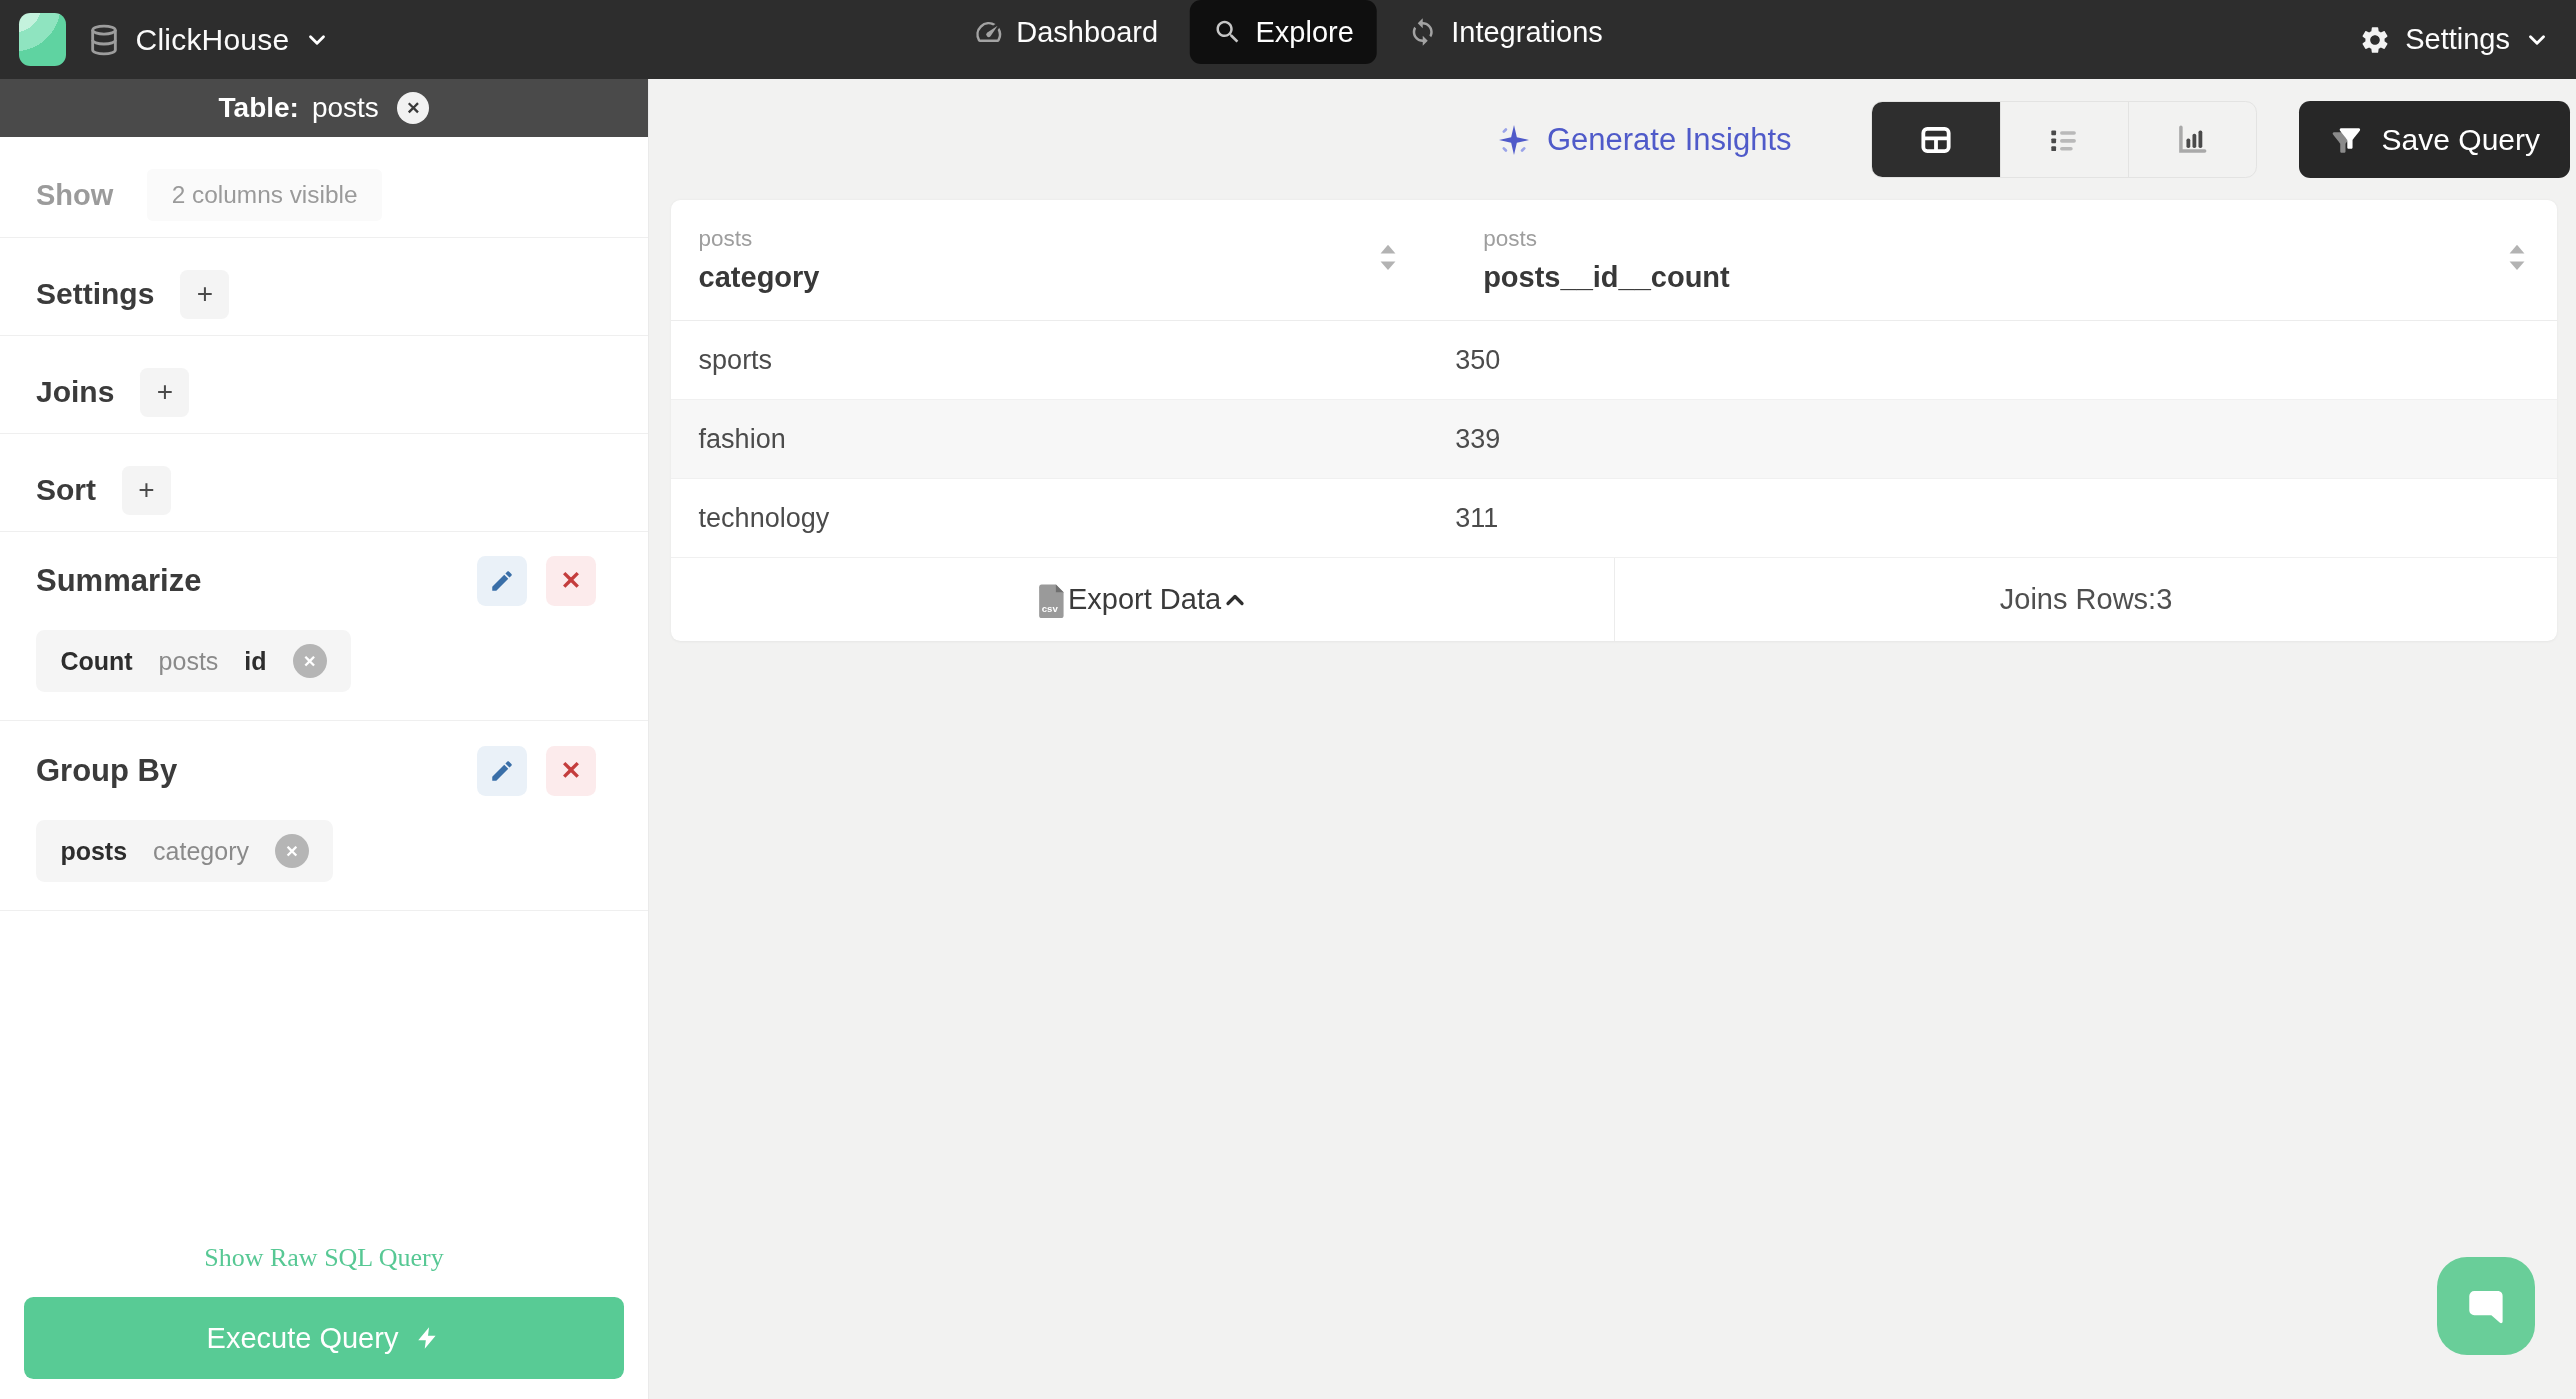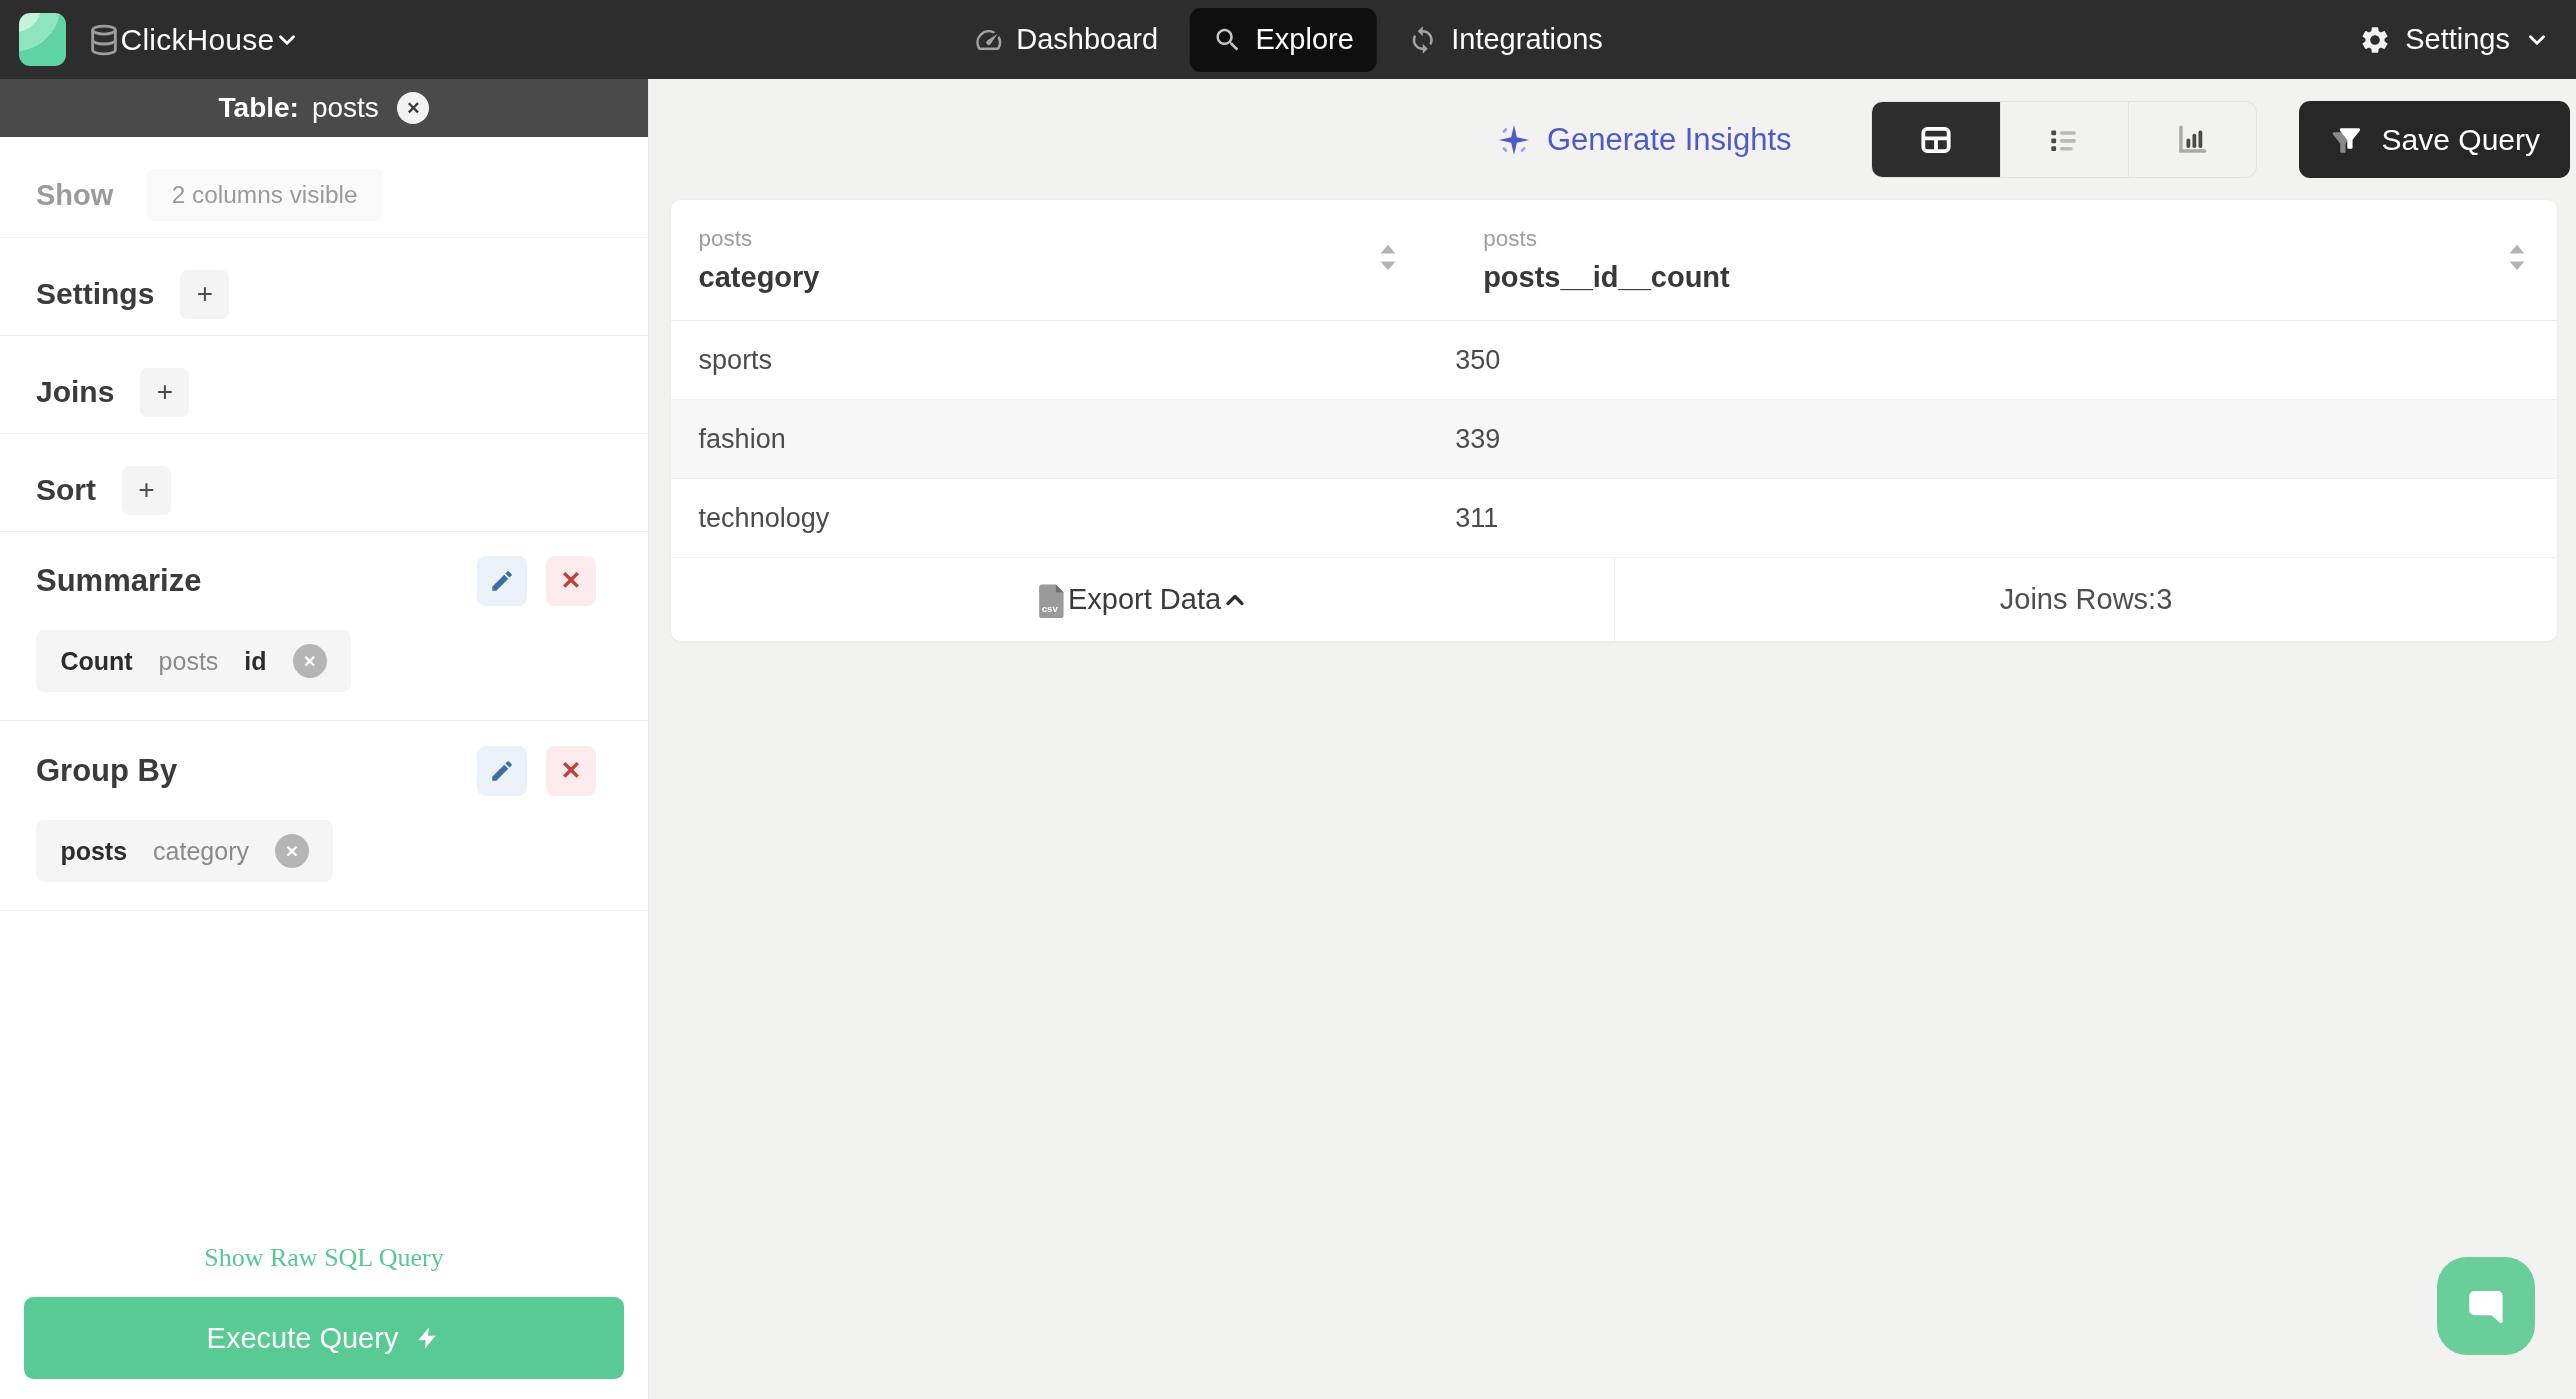--- a/index.html
+++ b/index.html
@@ -5,24 +5,24 @@
   * { margin:0; padding:0; box-sizing:border-box; }
   html,body { width:2576px; height:1400px; overflow:hidden; }
   body { font-family:"Liberation Sans", sans-serif; background:#f2f2f1; position:relative; }
 
   
   .nav { position:absolute; top:0; left:0; width:2576px; height:79px; background:#2d2d2d;
          display:flex; align-items:center; color:#fff; z-index:50; }
   .nav-left { display:flex; align-items:center; gap:20.6px; margin-left:19px; }
   .logo { width:47px; height:53px; border-radius:11.3px;
           background:radial-gradient(circle at -10% -15%, #c4f2dd 0 34%, #8fe4c0 34% 58%, #5fd3a1 58% 100%); }
-  .brand-wrap { display:flex; align-items:center; cursor:pointer; }
+  .brand-wrap { display:flex; align-items:center; gap:15px; cursor:pointer; }
   .brand { font-size:30px; color:#fbfbfb; letter-spacing:0.2px; }
   .nav-center { position:absolute; left:50%; top:0; height:79px; transform:translateX(-50%);
-                display:flex; align-items:center; gap:9.4px; }
+                display:flex; gap:9.4px; }
   .nav-item { display:flex; align-items:center; gap:13px; padding:0 22.5px; height:64px;
               border-radius:11.3px; font-size:29px; color:#fdfdfd; cursor:pointer; }
   .nav-item.active { background:#0f0f0f; }
   .nav-right { margin-left:auto; margin-right:26px; display:flex; align-items:center; gap:14px; cursor:pointer; }
   .nav-right .label { font-size:29px; color:#fdfdfd; }
 
   
   .sidebar { position:absolute; top:79px; left:0; width:649px; height:1321px; background:#ffffff;
              border-right:0.9px solid #eaeaea; z-index:40; }
   .table-banner { height:58px; background:#4a4a4a; display:flex; align-items:center; justify-content:center;

